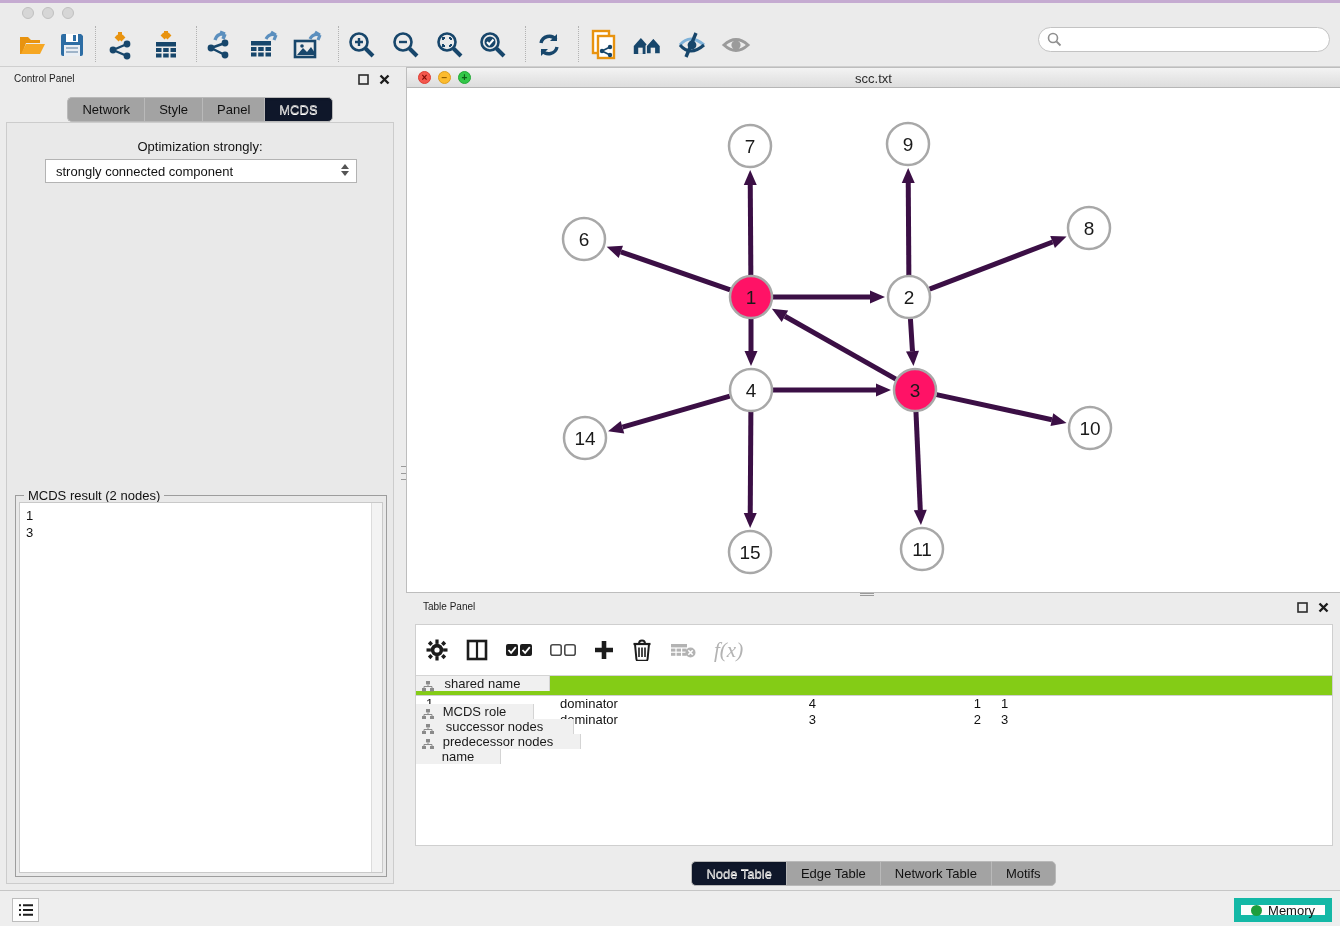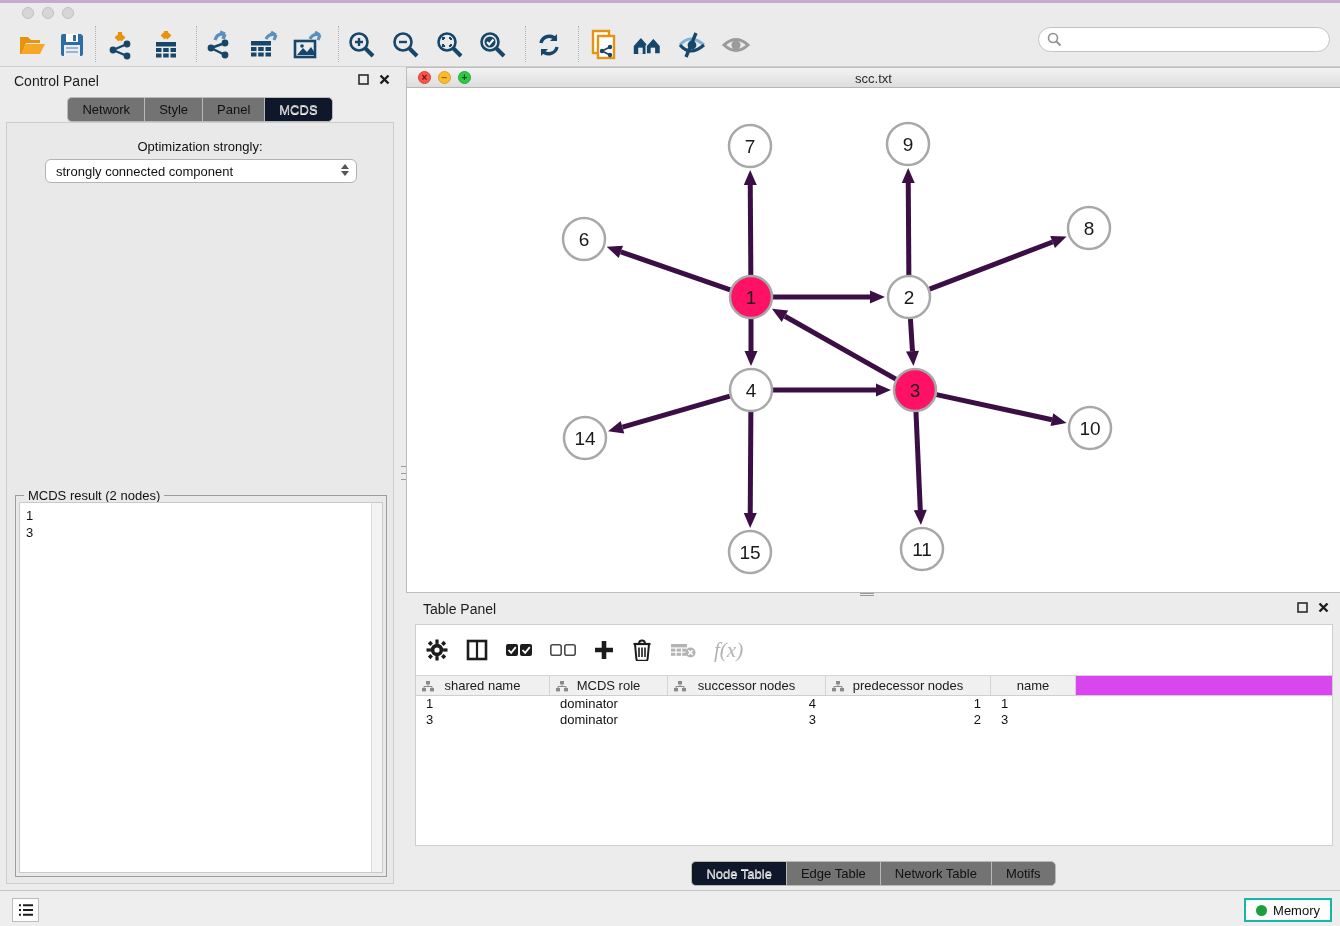--- a/index.html
+++ b/index.html
@@ -17,31 +17,31 @@
   
   .toolbar { position:absolute; left:0; top:20px; width:1340px; height:47px; background:#ebebeb; border-bottom:1px solid #cfcfcf; }
   .tb-icon { position:absolute; top:9px; width:32px; height:32px; display:flex; align-items:center; justify-content:center; cursor:default; }
   .tb-sep { position:absolute; top:6px; width:0; height:36px; border-left:1px dotted #b3b3b3; }
   .searchbox { position:absolute; right:10px; top:7px; width:292px; height:25px; background:#fff; border:1px solid #c3c3c3; border-radius:13px; display:flex; align-items:center; padding-left:8px; }
   .searchbox input { border:none; outline:none; flex:1; font-size:13px; background:transparent; height:20px; }
 
   
   .cpanel { position:absolute; left:0; top:68px; width:400px; height:820px; }
   .panel-head { position:absolute; left:0; top:0; width:100%; height:26px; }
-  .panel-title { position:absolute; left:14px; top:5px; font-size:14px; color:#1c1c1c; }
+  .panel-title { position:absolute; left:14px; top:5px; font-size:10px; color:#1c1c1c; }
   .panel-btns { position:absolute; right:10px; top:6px; display:flex; gap:10px; align-items:center; }
   .tabs-row { position:absolute; left:0; width:100%; display:flex; justify-content:center; }
   .cp-tabs { top:29px; }
-  .tab { font-size:13px; padding:4px 14px; background:#737373; border:1px solid #b9b9b9; border-right:none; color:#111; cursor:default; }
+  .tab { font-size:13px; padding:4px 14px; background:#a3a3a3; border:1px solid #b9b9b9; border-right:none; color:#111; cursor:default; }
   .tab:first-child { border-radius:5px 0 0 5px; }
   .tab:last-child { border-radius:0 5px 5px 0; border-right:1px solid #b9b9b9; }
   .tab.active { background:#0f172a; color:#bdbdbd; text-shadow:0 1px 0 #fff; box-shadow:inset 0 1px 2px rgba(0,0,0,.12); }
   .cp-inner { position:absolute; left:6px; top:54px; width:388px; height:762px; background:#e9e9e9; border:1px solid #cccccc; }
   .opt-label { position:absolute; left:0; top:16px; width:100%; text-align:center; font-size:13px; color:#111; }
-  .opt-select { position:absolute; left:38px; top:36px; width:312px; height:24px; background:#fff; border:1px solid #b3b3b3; border-radius:6px; font-size:13px; color:#111; display:flex; align-items:center; padding:0 26px 0 10px; cursor:default; }
+  .opt-select { position:absolute; left:38px; top:36px; width:312px; height:24px; background:#fff; border:1px solid #b3b3b3; border-radius:0; font-size:13px; color:#111; display:flex; align-items:center; padding:0 26px 0 10px; cursor:default; }
   .spinner { position:absolute; right:7px; top:4px; display:flex; flex-direction:column; gap:2px; }
   .spin-up { width:0; height:0; border-left:4px solid transparent; border-right:4px solid transparent; border-bottom:5px solid #555; }
   .spin-dn { width:0; height:0; border-left:4px solid transparent; border-right:4px solid transparent; border-top:5px solid #555; }
   .cp-buttons { position:absolute; left:0; top:68px; width:100%; display:flex; justify-content:center; gap:14px; }
   .btn { font-size:13px; background:#fff; border:1px solid #b3b3b3; border-radius:4px; padding:3px 14px; color:#111; cursor:default; }
   .result-group { position:absolute; left:8px; top:372px; width:372px; height:382px; border:1px solid #9d9d9d; }
   .result-legend { position:absolute; left:8px; top:-8px; background:#e9e9e9; padding:0 4px; font-size:13px; color:#111; }
   .result-area { position:absolute; left:3px; top:6px; width:364px; height:371px; background:#fff; border:1px solid #c9c9c9; font-size:13px; color:#111; padding:4px 0 0 6px; line-height:17px; }
   .result-scroll { position:absolute; right:0; top:0; width:11px; height:100%; background:#f3f3f3; border-left:1px solid #dcdcdc; }
 
@@ -59,32 +59,32 @@
   .grip-left i { height:1px; background:#9a9a9a; }
   .grip-bottom { position:absolute; left:453px; bottom:-4px; width:14px; height:3px; border-top:1px solid #9a9a9a; border-bottom:1px solid #9a9a9a; }
 
   
   .tpanel { position:absolute; left:407px; top:596px; width:933px; height:292px; }
   .tp-content { position:absolute; left:8px; top:28px; width:918px; height:222px; background:#fff; border:1px solid #cfcfcf; }
   .tp-toolbar { position:absolute; left:10px; top:8px; height:34px; display:flex; align-items:center; gap:18px; }
   .tp-tool { display:flex; align-items:center; justify-content:center; cursor:default; }
   .fx { font-family:"Liberation Serif", serif; font-style:italic; font-size:21px; color:#b3b3b3; }
   .ttable { position:absolute; left:0px; top:50px; width:916px; }
-  .thead { display:flex; background:#d946ef; border-top:1px solid #d4d4d4; border-bottom:1px solid #cfcfcf; height:21px; }
+  .thead { display:flex; background:#84cc16; border-top:1px solid #d4d4d4; border-bottom:1px solid #cfcfcf; height:21px;flex-direction:column; }
   .th { position:relative; display:flex; align-items:center; justify-content:center; font-size:13px; color:#1a1a1a; border-right:1px solid #d4d4d4; background:#f0f0f0; }
   .th .colicon { position:absolute; left:6px; top:5px; }
   .trow { display:flex; height:16px; font-size:13px; color:#111; }
   .td { padding:0 10px; overflow:hidden; white-space:nowrap; }
   .td.right { text-align:right; }
   .tp-tabs { bottom:2px; }
 
   
   .statusbar { position:absolute; left:0; top:890px; width:1340px; height:36px; background:#eeeeee; border-top:1px solid #c6c6c6; }
   .sb-left { position:absolute; left:12px; top:7px; width:27px; height:24px; background:#fdfdfd; border:1px solid #bdbdbd; display:flex; align-items:center; justify-content:center; }
-  .sb-mem { position:absolute; right:8px; top:7px; height:24px; background:#fdfdfd; border:2px solid #14b8a6; display:flex; align-items:center; gap:6px; padding:0 10px; font-size:13px; color:#111; }
+  .sb-mem { position:absolute; right:8px; top:7px; height:24px; background:#fdfdfd; border:7px solid #14b8a6; display:flex; align-items:center; gap:6px; padding:0 10px; font-size:13px; color:#111; }
   .memdot { width:11px; height:11px; border-radius:50%; background:#1d9e3c; }
 
   svg { display:block; }
 </style>
 </head>
 <body>
 
 <div class="app">
 
   <div class="titlebar">
@@ -471,21 +471,21 @@
               <svg class="colicon" width="12" height="11" viewBox="0 0 12 11">
                 <g fill="#8a8a8a">
                   <rect x="4" y="0" width="4" height="3.4"></rect>
                   <rect x="0" y="7" width="4" height="3.4"></rect>
                   <rect x="8" y="7" width="4" height="3.4"></rect>
                 </g>
                 <path d="M6 3.4 V5.5 M2 7 V5.5 H10 V7" stroke="#8a8a8a" stroke-width="1" fill="none"></path>
               </svg>
               <span>shared name</span>
             </div>
-            <div class="th" style="width: 118px;">
+            <div class="th" style="width: 118px; margin-top: 13px;">
               <svg class="colicon" width="12" height="11" viewBox="0 0 12 11">
                 <g fill="#8a8a8a">
                   <rect x="4" y="0" width="4" height="3.4"></rect>
                   <rect x="0" y="7" width="4" height="3.4"></rect>
                   <rect x="8" y="7" width="4" height="3.4"></rect>
                 </g>
                 <path d="M6 3.4 V5.5 M2 7 V5.5 H10 V7" stroke="#8a8a8a" stroke-width="1" fill="none"></path>
               </svg>
               <span>MCDS role</span>
             </div>

